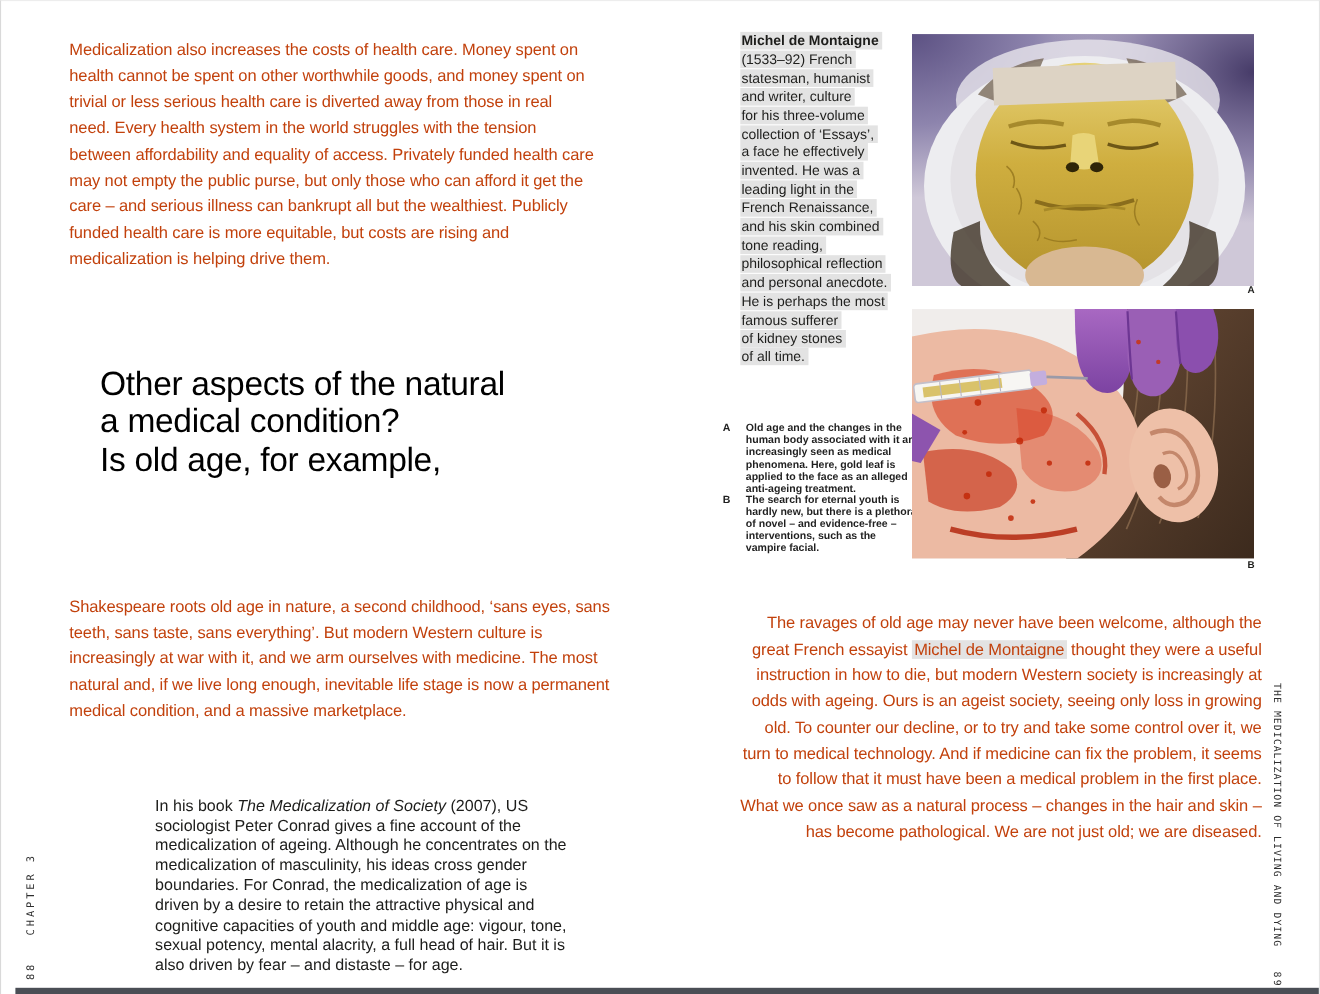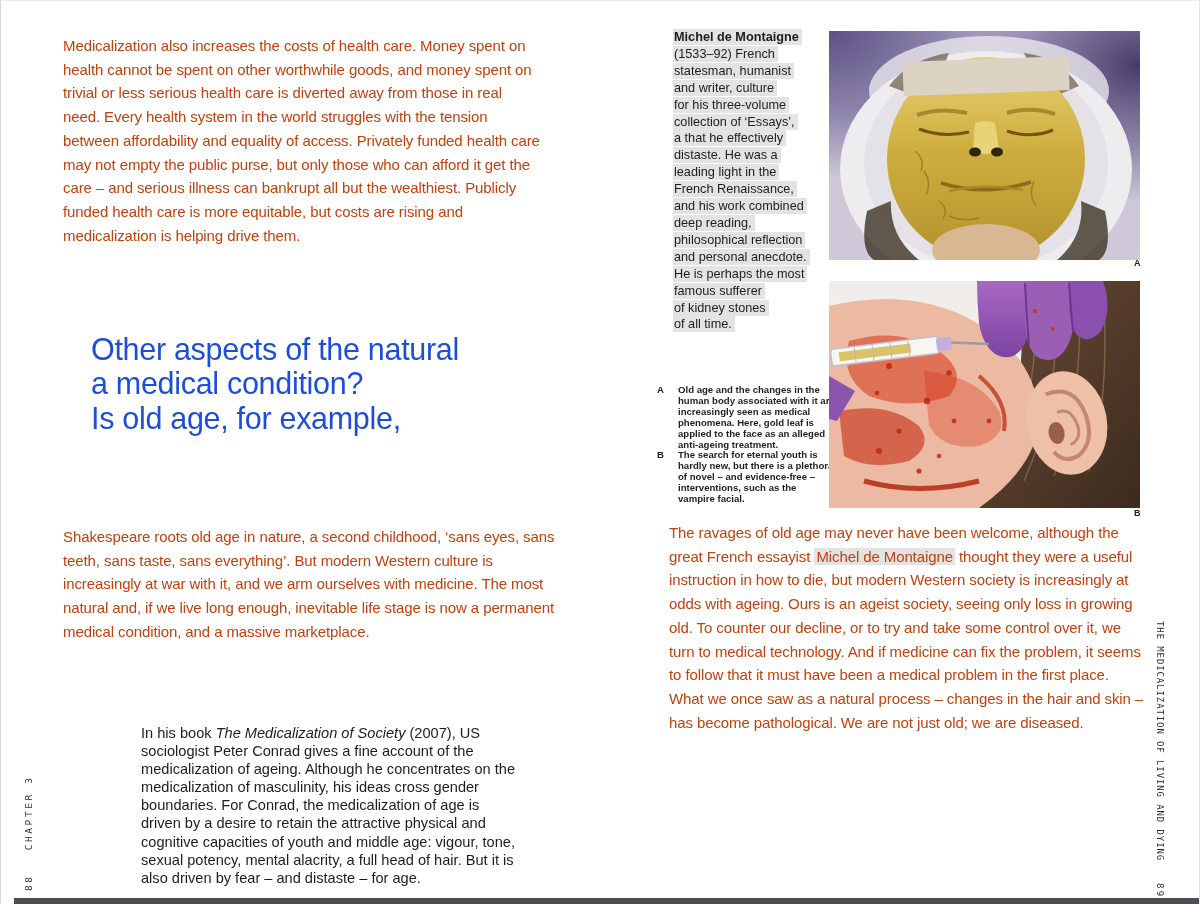--- a/index.html
+++ b/index.html
@@ -4,22 +4,22 @@
 <style>
   * { margin:0; padding:0; box-sizing:border-box; }
   html,body { background:#ffffff; }
   #spread {
     position:relative; width:1200px; height:904px; background:#ffffff;
     font-family:"Liberation Sans", sans-serif; color:#1d1d1b; overflow:hidden;
     border-left:1px solid #d9d9d9; border-top:1px solid #ededed; border-right:1px solid #e4e4e4;
   }
   .body-text { font-size:15px; line-height:23.7px; letter-spacing:-0.1px; color:#c2410c; }
   #para1 { position:absolute; left:62px; top:33px; width:478px; }
-  #pullquote { position:absolute; left:90px; top:331px; font-size:30.5px; line-height:34.4px; letter-spacing:-0.3px; color:#1d4ed8; }
-  #para2 { position:absolute; left:62px; top:524px; width:500px; }
+  #pullquote { position:absolute; left:90px; top:331px; font-size:30.5px; line-height:34.4px; letter-spacing:-0.3px; color:#000000; }
+  #para2 { position:absolute; left:62px; top:539px; width:500px; }
   #para3 { position:absolute; left:140px; top:723px; width:378px; font-size:14.6px; line-height:18.1px; letter-spacing:0; }
   #para3 i { font-style:italic; }
 
   
   #sidebar { position:absolute; left:672px; top:28px; width:160px; font-size:12.7px; line-height:16.9px; }
   #sidebar .ln { white-space:nowrap; }
   #sidebar .hl { background:#e3e3e3; padding:1px 3px 1px 1px; }
   #sidebar .ln:first-child .hl { font-weight:bold; }
 
   #captions { position:absolute; left:656px; top:384px; width:178px; font-size:9.6px; line-height:10.9px; font-weight:bold; color:#1f1f1f; }
@@ -28,21 +28,21 @@
   .caption .ctext { flex:1; }
 
   .photo { position:absolute; left:828px; width:311px; overflow:hidden; }
   #photoA { top:30px; height:229px; }
   #photoB { top:280px; height:227px; }
   .photo svg { display:block; width:100%; height:100%; }
   .fig-label { position:absolute; font-size:9px; font-weight:bold; color:#1d1d1b; }
   #labelA { left:1133px; top:257px; }
   #labelB { left:1133px; top:507px; }
 
-  #paraR { position:absolute; left:668px; top:520px; width:478px; }
+  #paraR { position:absolute; left:668px; top:554px; width:478px;text-align:right; }
   #paraR .hl { background:#e3e3e3; padding:0 2px; }
 
   
   .margin-text { font-family:"DejaVu Sans Mono", monospace; color:#2e2e2e; white-space:nowrap; position:absolute; }
   #margin-left { left:22px; top:890px; transform-origin:0 0; transform:rotate(-90deg); font-size:9.5px; letter-spacing:2.6px; }
   #margin-left .folio { margin-right:24px; }
   #margin-right { left:1164px; top:620px; transform-origin:0 0; transform:rotate(90deg); font-size:9px; letter-spacing:0.9px; }
   #margin-right .folio { margin-left:22px; letter-spacing:2.2px; }
 
   #bottom-bar { position:absolute; left:13px; right:0; bottom:0; height:6px; background:#4a4e55; }
@@ -68,26 +68,26 @@
     <span class="folio">88</span><span>CHAPTER 3</span>
   </div>
 
   <div id="sidebar">
     <div class="ln"><span class="hl">Michel de Montaigne</span></div>
     <div class="ln"><span class="hl">(1533–92) French</span></div>
     <div class="ln"><span class="hl">statesman, humanist</span></div>
     <div class="ln"><span class="hl">and writer, culture</span></div>
     <div class="ln"><span class="hl">for his three-volume</span></div>
     <div class="ln"><span class="hl">collection of ‘Essays’,</span></div>
-    <div class="ln"><span class="hl">a that he effectively</span></div>
-    <div class="ln"><span class="hl">distaste. He was a</span></div>
+    <div class="ln"><span class="hl">a face he effectively</span></div>
+    <div class="ln"><span class="hl">invented. He was a</span></div>
     <div class="ln"><span class="hl">leading light in the</span></div>
     <div class="ln"><span class="hl">French Renaissance,</span></div>
-    <div class="ln"><span class="hl">and his work combined</span></div>
-    <div class="ln"><span class="hl">deep reading,</span></div>
+    <div class="ln"><span class="hl">and his skin combined</span></div>
+    <div class="ln"><span class="hl">tone reading,</span></div>
     <div class="ln"><span class="hl">philosophical reflection</span></div>
     <div class="ln"><span class="hl">and personal anecdote.</span></div>
     <div class="ln"><span class="hl">He is perhaps the most</span></div>
     <div class="ln"><span class="hl">famous sufferer</span></div>
     <div class="ln"><span class="hl">of kidney stones</span></div>
     <div class="ln"><span class="hl">of all time.</span></div>
   </div>
 
   <div id="captions">
     <div class="caption">

